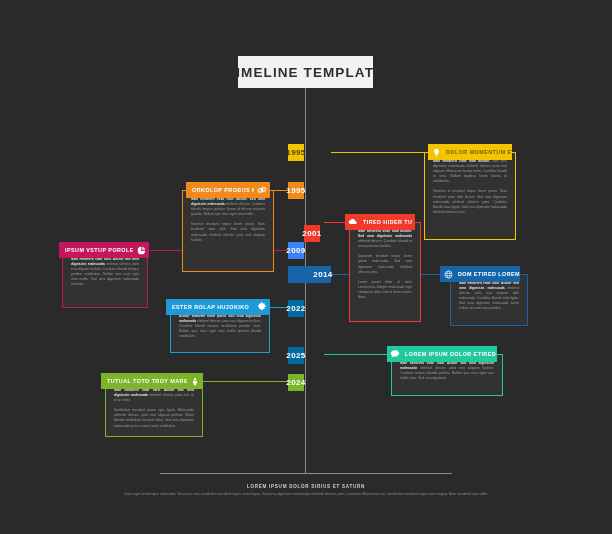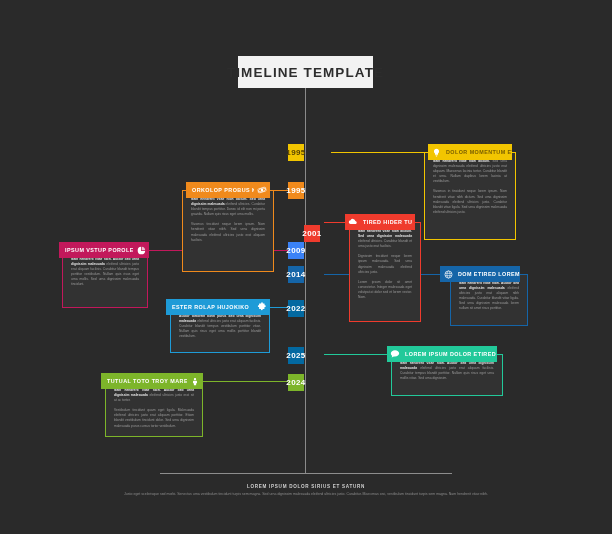--- a/index.html
+++ b/index.html
@@ -256,21 +256,21 @@
       </div>
       <div class="year" style="background: rgb(240, 138, 28); color: rgb(255, 255, 255); left: 288px; top: 182px;">
         <span>1995</span>
       </div>
       <div class="year" style="background: rgb(239, 59, 45); color: rgb(255, 255, 255); left: 288px; top: 225px; margin-left: 16px;">
         <span>2001</span>
       </div>
       <div class="year" style="background: #3b82f6; color: rgb(255, 255, 255); left: 288px; top: 242px;">
         <span>2009</span>
       </div>
-      <div class="year" style="background: rgb(21, 101, 168); color: rgb(255, 255, 255); left: 288px; top: 266px;">
+      <div class="year" style="background: rgb(21, 101, 168); color: rgb(255, 255, 255); left: 288px; top: 266px; padding-left: 27px;">
         <span>2014</span>
       </div>
       <div class="year" style="background: #0369a1; color: rgb(255, 255, 255); left: 288px; top: 300px;">
         <span>2022</span>
       </div>
       <div class="year" style="background: #0369a1; color: rgb(255, 255, 255); left: 288px; top: 347px;">
         <span>2025</span>
       </div>
       <div class="year" style="background: rgb(125, 181, 42); color: rgb(255, 255, 255); left: 288px; top: 374px;">
         <span>2024</span>

